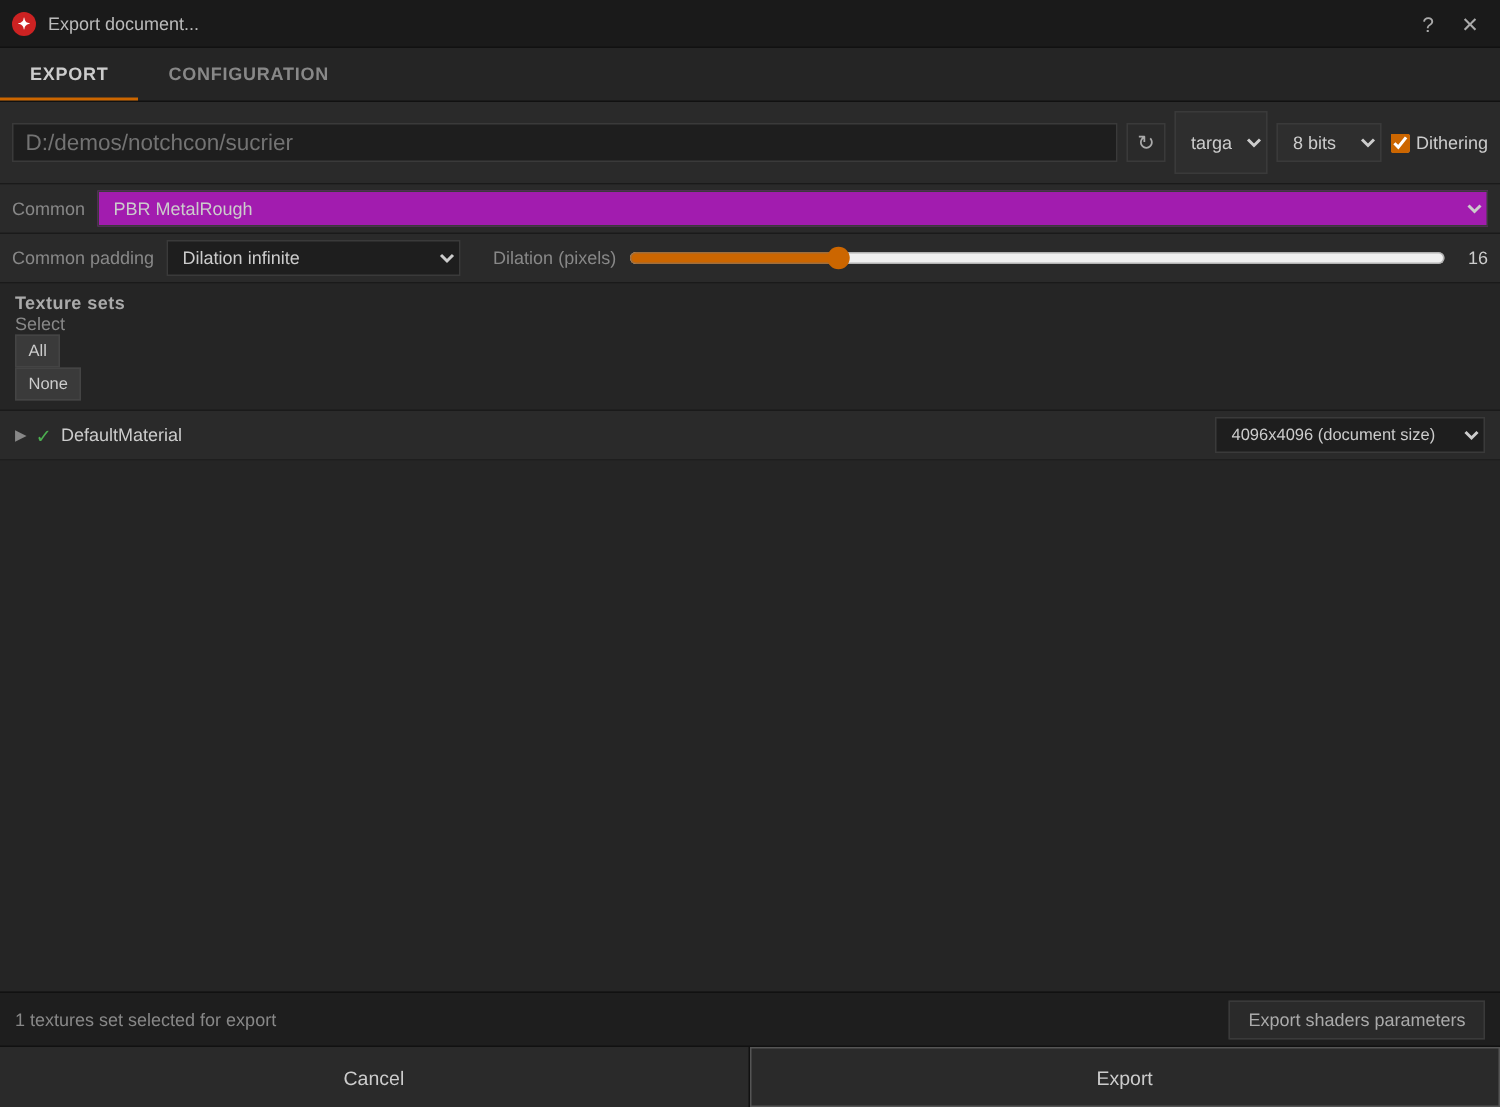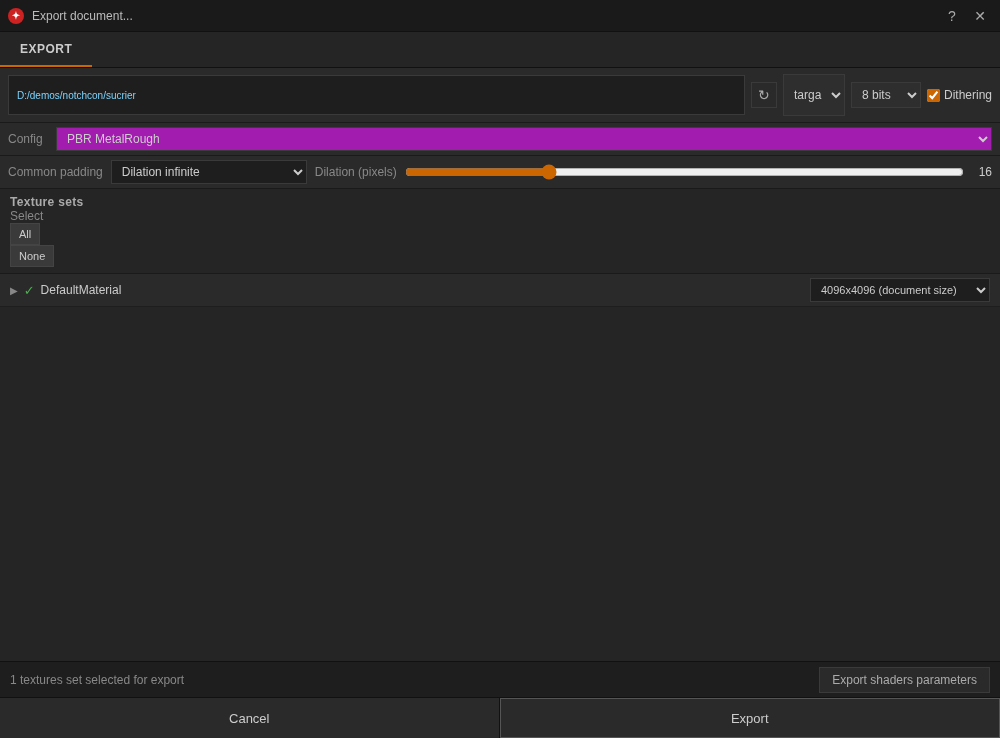--- a/index.html
+++ b/index.html
@@ -75,24 +75,24 @@
       display: flex;
       align-items: center;
       padding: 6px 8px;
       gap: 6px;
       border-bottom: 1px solid #1a1a1a;
     }
     .path-input {
       flex: 1;
       background: #1e1e1e;
       border: 1px solid #3a3a3a;
-      color: #7dd3fc;
+      color: #737373;
       padding: 4px 8px;
-      height: 40px;
-      font-size: 10px;
+      height: 26px;
+      font-size: 15px;
       outline: none;
     }
     .refresh-btn {
       background: none;
       border: 1px solid #3a3a3a;
       color: #aaa;
       width: 26px;
       height: 26px;
       cursor: pointer;
       display: flex; align-items: center; justify-content: center;
@@ -173,21 +173,21 @@
       padding: 3px 6px;
       height: 24px;
       font-size: 12px;
       outline: none;
       cursor: pointer;
       width: 196px;
     }
     .dilation-label {
       color: #888;
       font-size: 12px;
-      margin-left: 0;
+      margin-left: 14px;
     }
     .dilation-slider {
       flex: 1;
       accent-color: #cc6600;
       cursor: pointer;
     }
     .dilation-value {
       color: #cccccc;
       font-size: 12px;
       min-width: 20px;
@@ -339,20 +339,23 @@
   <span class="title-bar-text">Export document...</span>
   <div class="title-bar-buttons">
     <button class="title-btn">?</button>
     <button class="title-btn">✕</button>
   </div>
 </div>
 
 <div class="tabs">
   <div class="tab active">
     <span>EXPORT</span>
+  </div>
+  <div class="tab">
+    <span>CONFIGURATION</span>
   </div>
 </div>
 
 <div class="main-content">
 
   <div class="toolbar-row">
     <input class="path-input" type="text" value="D:/demos/notchcon/sucrier" style="">
     <button class="refresh-btn">
       <span>↻</span>
     </button>
@@ -371,21 +374,21 @@
       <option>16 bits</option>
       <option>32 bits</option>
     </select>
     <label class="dithering-check">
       <input type="checkbox" checked="" style="">
       <span>Dithering</span>
     </label>
   </div>
 
   <div class="config-row">
-    <span class="config-label">Config</span>
+    <span class="config-label">Common</span>
     <select class="config-select">
       <option>PBR MetalRough</option>
       <option>PBR SpecGloss</option>
       <option>Unreal Engine</option>
       <option>Unity HD Render Pipeline</option>
     </select>
   </div>
 
   <div class="padding-row">
     <span class="padding-label">Common padding</span>

